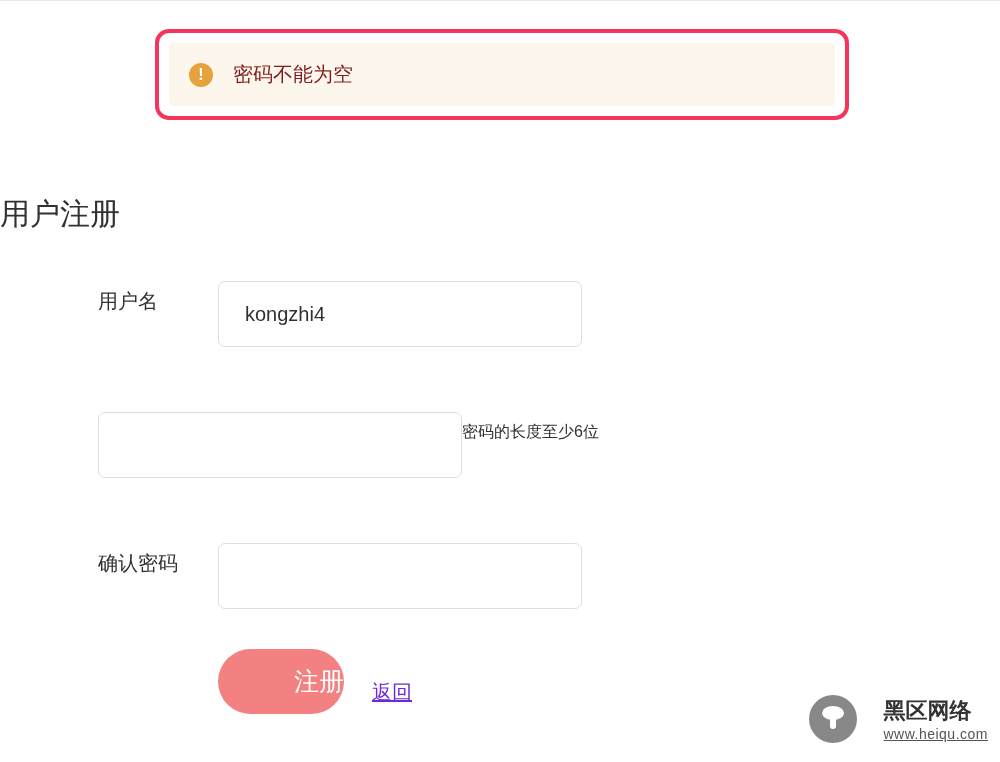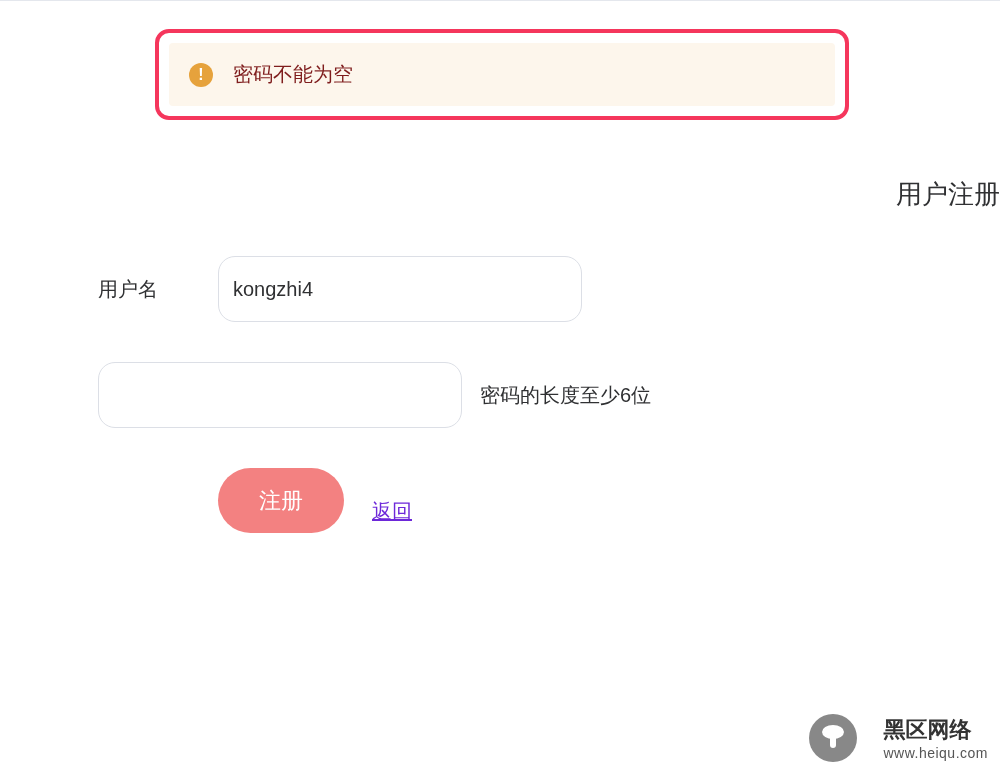--- a/index.html
+++ b/index.html
@@ -47,23 +47,23 @@
       flex-shrink: 0;
     }
     .alert-text {
       color: #7f1d1d;
       font-size: 20px;
     }
     .form-title {
       position: absolute;
       left: 0;
       right: 0;
-      top: 176px;
-      text-align: right;
-      font-size: 26px;
+      top: 193px;
+      text-align: left;
+      font-size: 30px;
       color: #303133;
       font-weight: 400;
     }
     .form {
       position: absolute;
       left: 98px;
       top: 255px;
     }
     .form-row {
       display: flex;
@@ -74,61 +74,62 @@
       width: 120px;
       text-align: left;
       padding-right: 20px;
       font-size: 20px;
       color: #303133;
     }
     .form-input {
       width: 364px;
       height: 66px;
       border: 1px solid #dcdfe6;
-      border-radius: 17px;
-      padding: 0 14px;
+      border-radius: 7px;
+      padding: 0 26px;
       font-size: 20px;
       color: #303133;
       outline: none;
       background: #fff;
+      margin-top: 25px;
     }
     .form-hint {
-      margin-left: 18px;
-      font-size: 20px;
+      font-size: 16px;
       color: #303133;
     }
     .button-row {
       display: flex;
       align-items: flex-end;
       margin-left: 120px;
       margin-top: 10px;
     }
     .btn-register {
       background: #f38181;
       color: #fff;
       border: none;
       border-radius: 35px;
       width: 126px;
       height: 65px;
-      font-size: 22px;
+      font-size: 25px;
       cursor: pointer;
       outline: none;
+      text-align: right;
     }
     .back-link {
       margin-left: 28px;
       color: #6d28d9;
       font-size: 20px;
       text-decoration: underline;
       cursor: pointer;
       padding-bottom: 8px;
     }
     .watermark {
       position: absolute;
       right: 12px;
-      bottom: 0;
+      bottom: 19px;
       text-align: right;
       display: flex;
       align-items: center;
       gap: 26px;
     }
     .watermark-logo {
       width: 48px;
       height: 48px;
       border-radius: 50%;
       background: #888;
@@ -147,20 +148,21 @@
     }
     .watermark-name {
       font-size: 22px;
       font-weight: 600;
       color: #333;
     }
     .watermark-url {
       font-size: 14px;
       color: #555;
       letter-spacing: 0.5px;
+      text-decoration: underline;
     }
   </style>
 </head>
 <body>
 
 <div class="alert-container">
   <div class="alert">
     <div class="alert-icon">!</div>
     <div class="alert-text">密码不能为空</div>
   </div>
@@ -169,20 +171,24 @@
 <h2 class="form-title">用户注册</h2>
 
 <div class="form">
   <div class="form-row">
     <label class="form-label">用户名</label>
     <input type="text" class="form-input" value="kongzhi4" style="">
   </div>
   <div class="form-row">
     <input type="password" class="form-input" value="" style="">
     <span class="form-hint">密码的长度至少6位</span>
+  </div>
+  <div class="form-row">
+    <label class="form-label">确认密码</label>
+    <input type="password" class="form-input" value="" style="">
   </div>
   <div class="button-row">
     <button class="btn-register">注册</button>
     <a class="back-link">返回</a>
   </div>
 </div>
 
 <div class="watermark">
   <div class="watermark-logo">
     <svg viewBox="0 0 36 36" fill="#fff">

